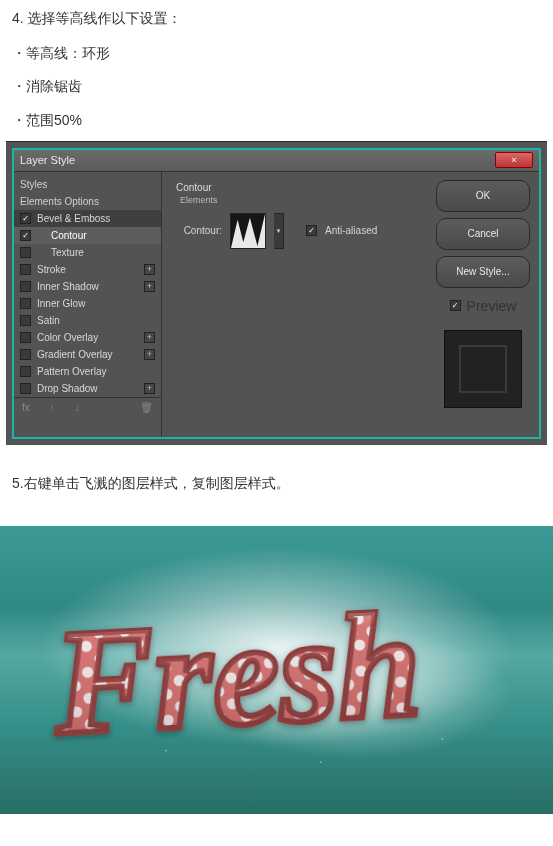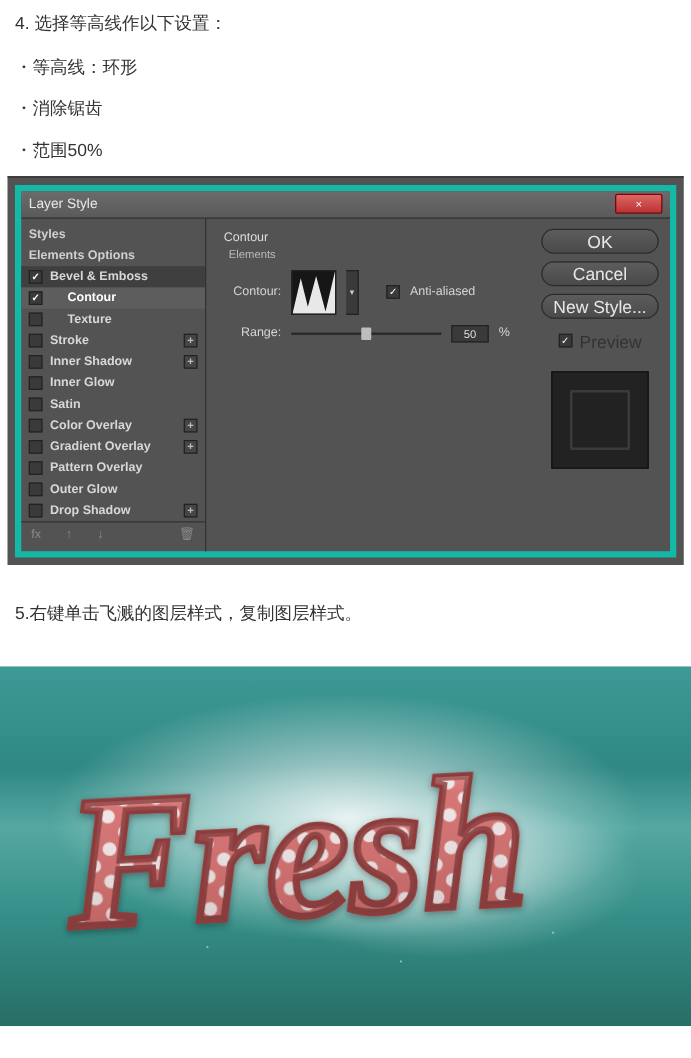--- a/index.html
+++ b/index.html
@@ -5,27 +5,27 @@
   * { box-sizing: border-box; margin: 0; padding: 0; }
   body { width: 553px; font-family: "Microsoft YaHei", Arial, sans-serif; font-size: 14px; color: #333; background: #fff; }
   .article { padding: 0 0 20px 0; }
   .step-title { padding: 6px 12px 10px 12px; line-height: 1.8; }
   .bullet { padding: 0 12px 8px 12px; line-height: 1.8; }
   .bul-dot::before { content: "・"; }
   .spacer { height: 20px; }
 
   
   .ls-wrap { margin: 0 6px 0 6px; background: #535353; padding: 6px; border-top: 1px solid #2a2a2a; }
-  .dialog { background: #535353; border: 5px solid #14b8a6; position: relative; }
+  .dialog { background: #535353; border: 2px solid #14b8a6; position: relative; }
   .titlebar { height: 22px; background: linear-gradient(#6b6b6b,#5a5a5a); border-bottom: 1px solid #333; display:flex; align-items:center; padding:0 6px; font-size:11px; color:#e8e8e8; }
   .title-text { flex:1; }
   .close-x { width:38px; height:16px; background: linear-gradient(#d66,#b33); border:1px solid #800; border-radius:2px; display:flex; align-items:center; justify-content:center; color:#fff; font-size:9px; cursor:pointer; }
   .dialog-body { display:flex; min-height: 265px; }
   .sidebar { width: 148px; border-right:1px solid #333; padding: 4px 0; }
-  .side-item { height: 17px; display:flex; align-items:center; padding: 0 6px; font-size: 10px; color: #d8d8d8; position:relative;font-weight:bold; }
+  .side-item { height: 17px; display:flex; align-items:center; padding: 0 6px; font-size: 10px; color: #d8d8d8; position:relative; }
   .side-item.header { color:#d0d0d0; }
   .side-item.bold { background:#3f3f3f;align-items:center; }
   .side-item .chk { width:11px; height:11px; border:1px solid #222; background:#3a3a3a; margin-right:6px; display:flex; align-items:center; justify-content:center; font-size:8px; color:#fff; }
   .side-item .chk.checked::after{content:"✓";}
   .side-item.active { background:#5d5d5d; color:#fff; }
   .side-item.indent .lbl { padding-left: 14px; }
   .side-item .plus { position:absolute; right:6px; width:11px; height:11px; border:1px solid #222; background:#464646; color:#bbb; font-size:9px; display:flex; align-items:center; justify-content:center; }
   .side-foot { height:20px; border-top:1px solid #333; display:flex; align-items:center; gap:20px; padding:0 8px; color:#999; font-size:10px; }
   .side-foot .ic { opacity:.8; }
   .side-foot .trash { margin-left:auto; }
@@ -39,21 +39,21 @@
   .contour-thumb svg { position:absolute; inset:0; }
   .dd { width:10px; height:36px; border:1px solid #222; border-left:none; background:#3a3a3a; display:flex; align-items:center; justify-content:center; color:#ccc; font-size:7px; }
   .aa-chk { width:11px; height:11px; border:1px solid #222; background:#3a3a3a; display:flex; align-items:center; justify-content:center; font-size:8px; color:#fff; }
   .aa-chk.checked::after{content:"✓";}
   .slider-track { width:120px; height:12px; position:relative; }
   .slider-line { position:absolute; left:0; right:0; top:5px; height:2px; background:#2b2b2b; }
   .slider-knob { position:absolute; top:1px; width:8px; height:10px; background:#bdbdbd; left:50%; transform:translateX(-50%); border-radius:1px; }
   .num-field { width:30px; height:14px; background:#3a3a3a; border:1px solid #222; color:#ddd; font-size:9px; text-align:center; line-height:12px; }
 
   .rightcol { width:108px; padding:8px 10px 8px 6px; display:flex; flex-direction:column; align-items:center; gap:6px; }
-  .btn { width:94px; height:20px; border:1px solid #2a2a2a; border-radius:10px; background:linear-gradient(#5c5c5c,#4a4a4a); color:#e8e8e8; font-size:14px; display:flex; align-items:center; justify-content:center; cursor:pointer; }
+  .btn { width:94px; height:32px; border:1px solid #2a2a2a; border-radius:10px; background:linear-gradient(#5c5c5c,#4a4a4a); color:#e8e8e8; font-size:10px; display:flex; align-items:center; justify-content:center; cursor:pointer; }
   .prev-row { display:flex; align-items:center; gap:6px; margin-top:4px;text-align:right; }
   .preview-box { margin-top:10px; width:78px; height:78px; background:#222; border:1px solid #111; display:flex; align-items:center; justify-content:center; }
   .preview-inner { width:48px; height:48px; border:2px solid #3a3a3a; border-radius:1px; }
 
   
   .fresh-wrap { margin: 0 0 0 0; width:553px; height:288px; position:relative; overflow:hidden; }
   .ocean-bg { position:absolute; inset:0; background:
     radial-gradient(ellipse 380px 160px at 50% 42%, rgba(255,255,255,.85), rgba(255,255,255,0) 62%),
     radial-gradient(ellipse 240px 100px at 64% 58%, rgba(255,255,255,.55), rgba(255,255,255,0) 66%),
     linear-gradient(#3e9a96 0%, #2f8884 28%, #55a8a2 45%, #348e87 70%, #276e66 100%);
@@ -133,24 +133,20 @@
               <span class="chk"></span>
               <span class="lbl">Gradient Overlay</span>
               <span class="plus">+</span>
             </div>
           <div class="side-item">
               <span class="chk"></span>
               <span class="lbl">Pattern Overlay</span>
             </div>
           <div class="side-item">
               <span class="chk"></span>
-              <span class="lbl">Outer Glow</span>
-            </div>
-          <div class="side-item">
-              <span class="chk"></span>
               <span class="lbl">Drop Shadow</span>
               <span class="plus">+</span>
             </div>
           <div style="flex:1"></div>
           <div class="side-foot">
             <span class="ic">fx</span>
             <span class="ic">↑</span>
             <span class="ic">↓</span>
             <span class="ic trash">🗑</span>
           </div>
@@ -164,29 +160,20 @@
             <span class="contour-thumb">
               <svg viewBox="0 0 36 36">
                 <rect x="0" y="0" width="36" height="36" fill="#161616"></rect>
                 <path d="M0 36 L7 6 L13 30 L20 4 L28 34 L36 0 L36 36 Z" fill="#e8e8e8"></path>
               </svg>
             </span>
             <span class="dd">▾</span>
             <span style="width:6px"></span>
             <span class="aa-chk checked"></span>
             <span>Anti-aliased</span>
-          </div>
-          <div class="row">
-            <span class="lbl-c">Range:</span>
-            <span class="slider-track">
-              <span class="slider-line"></span>
-                <span class="slider-knob"></span>
-            </span>
-            <span class="num-field">50</span>
-            <span>%</span>
           </div>
         </div>
 
         <div class="rightcol">
           <div class="btn">OK</div>
           <div class="btn">Cancel</div>
           <div class="btn">New Style...</div>
           <div class="prev-row">
             <span class="aa-chk checked"></span>
             <span>Preview</span>

